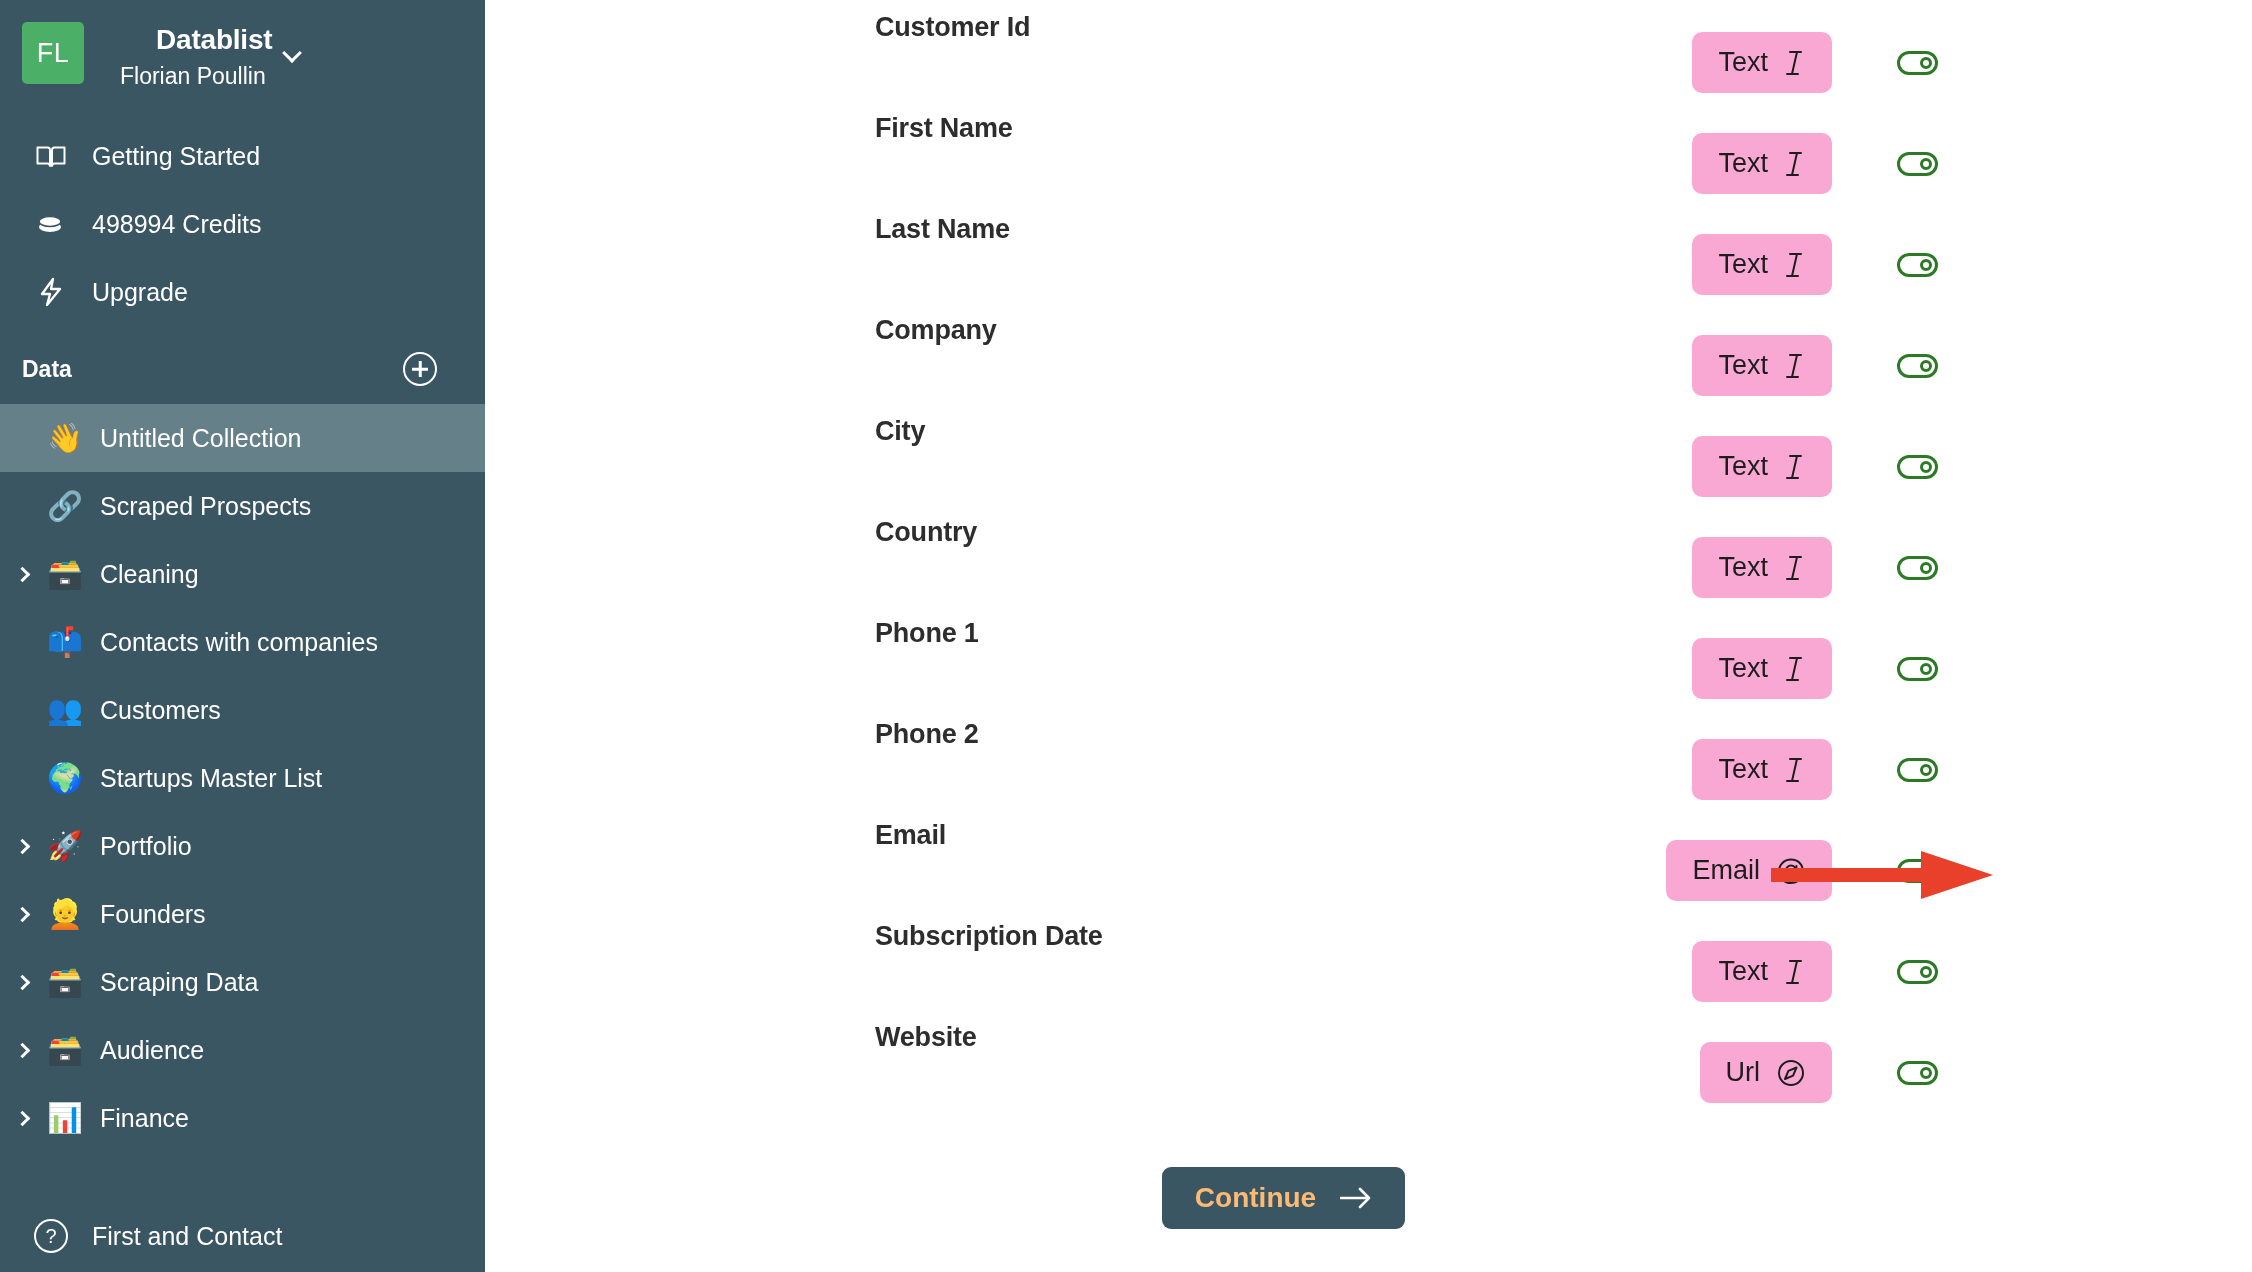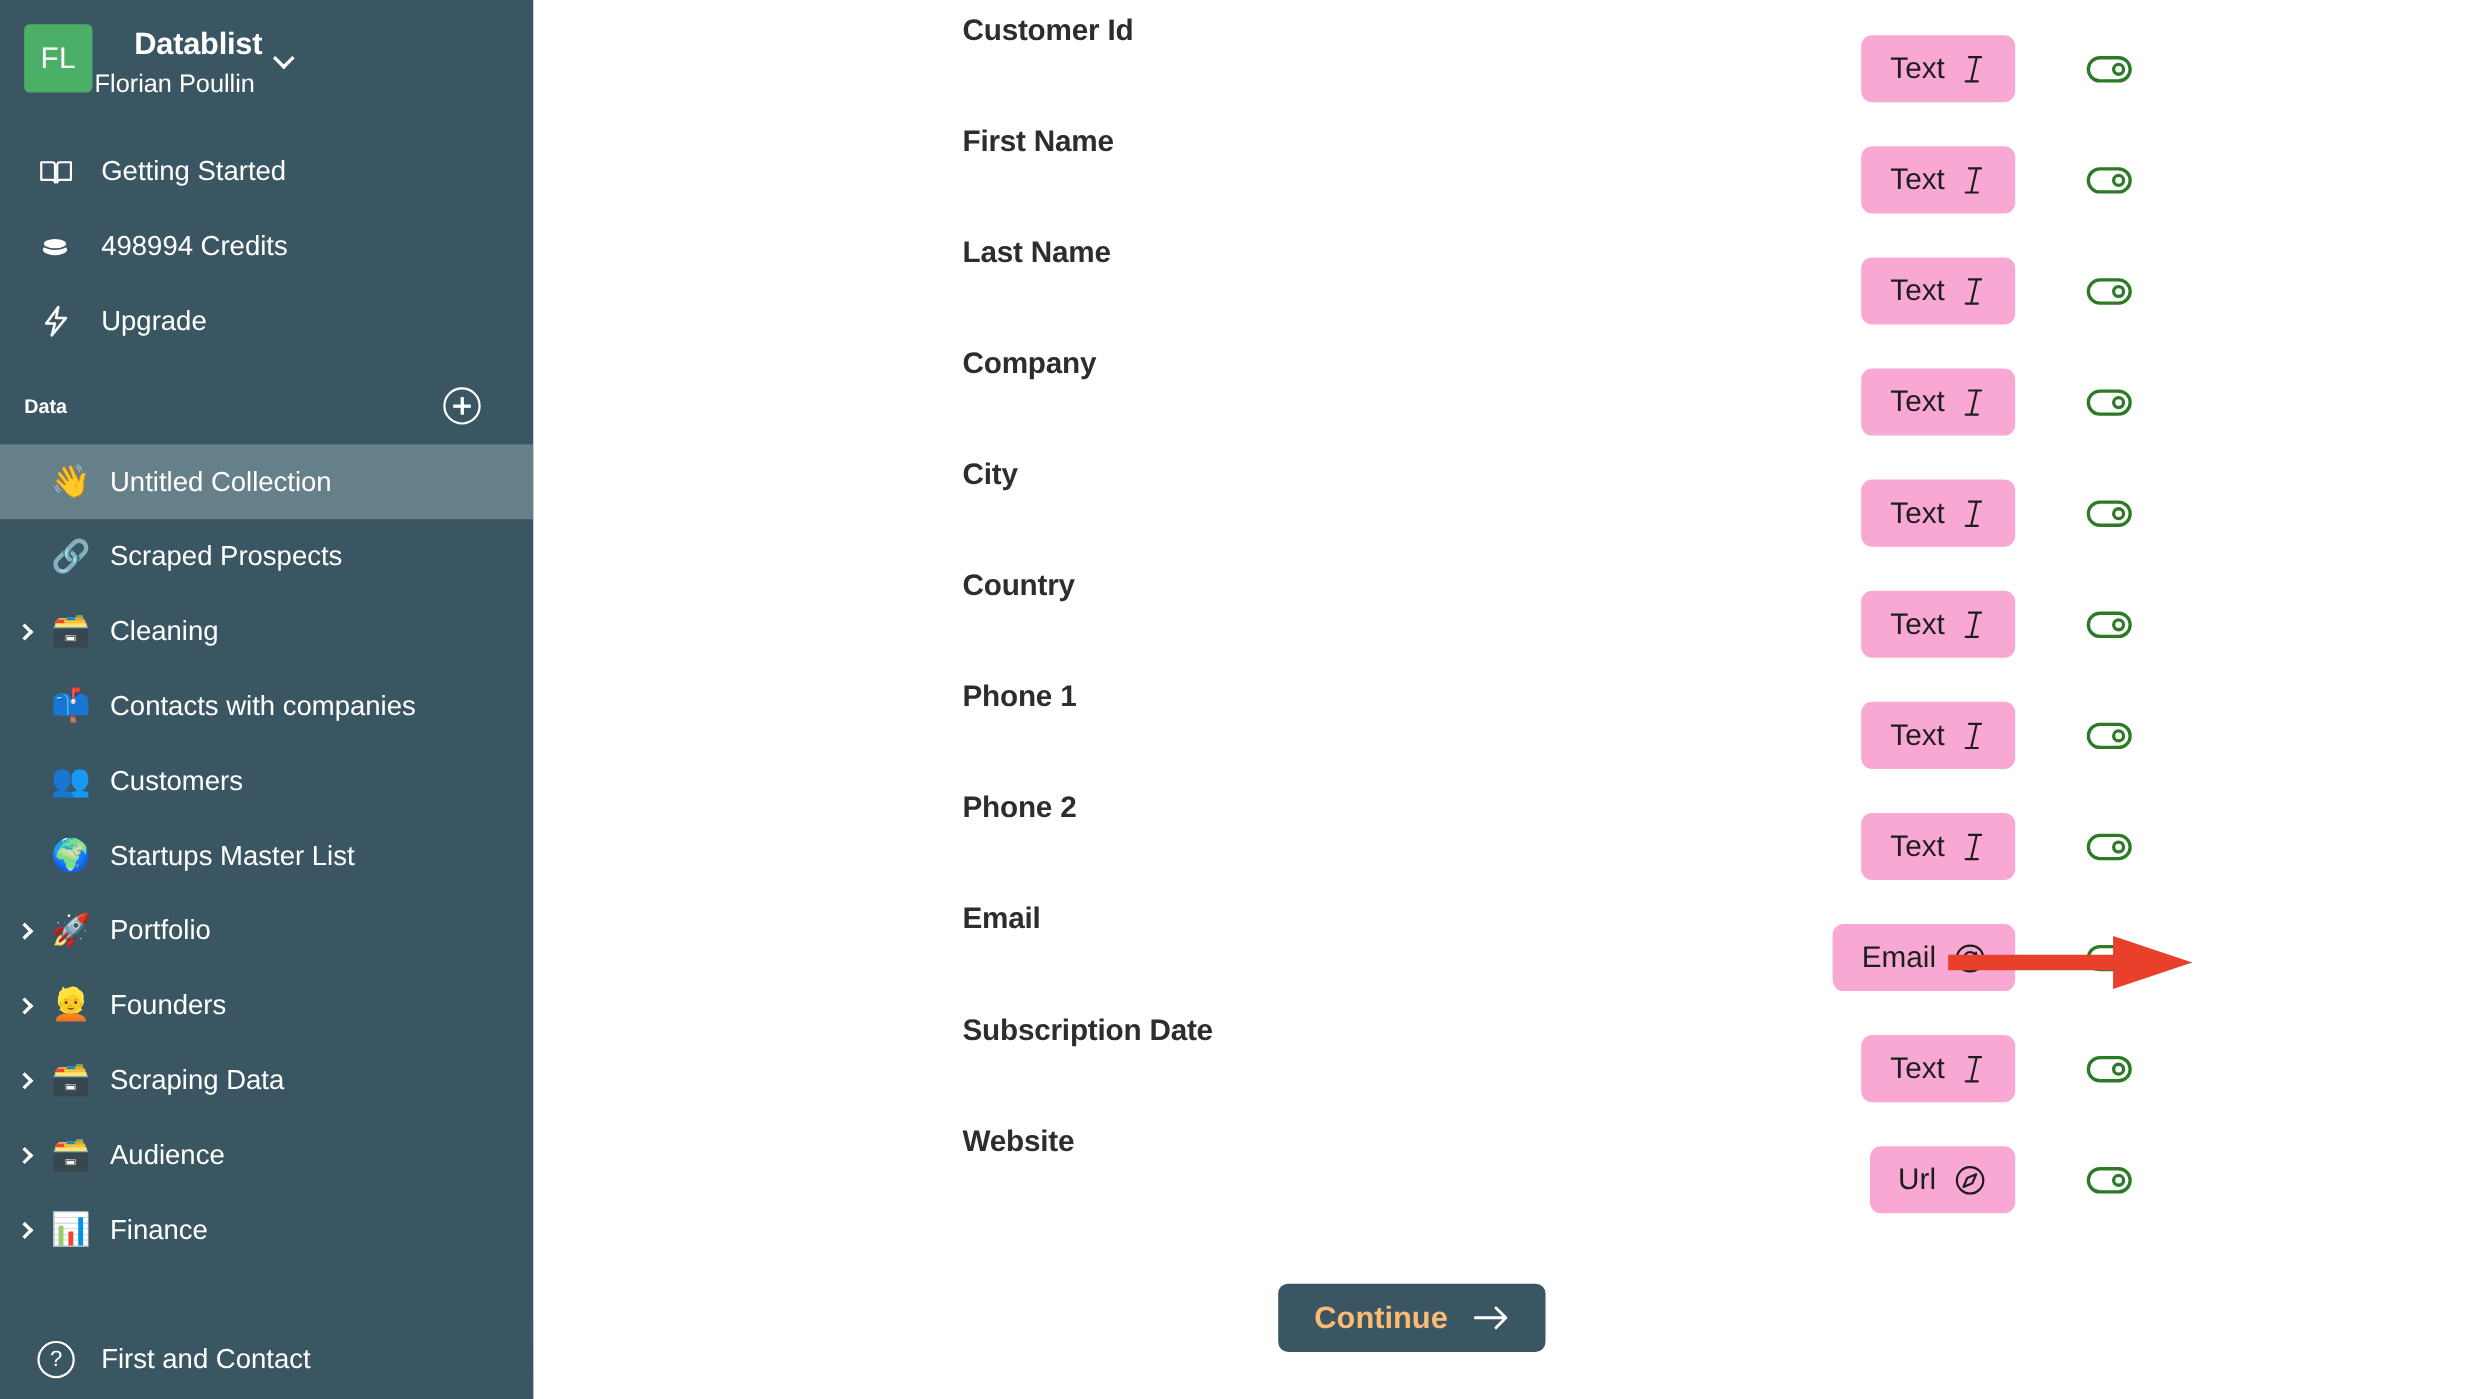--- a/index.html
+++ b/index.html
@@ -16,21 +16,21 @@
     width: 485px;
     flex: 0 0 485px;
     background: #3b5663;
     color: #ffffff;
     position: relative;
     overflow: hidden;
   }
   .sb-header {
     display: flex; align-items: flex-start;
     padding: 22px 0 0 22px;
-    gap: 2px;
+    gap: 36px;
   }
   .avatar {
     width: 62px; height: 62px;
     background: #4caf68;
     border-radius: 5px;
     display: flex; align-items: center; justify-content: center;
     color: #ffffff;
     font-size: 27px;
     letter-spacing: .5px;
     flex: 0 0 62px;
@@ -57,21 +57,21 @@
     padding-left: 34px;
     gap: 24px;
     font-size: 25px;
     cursor: pointer;
   }
   .sb-link .ico { width: 34px; display: flex; justify-content: center; align-items: center; }
 
   .sec-head {
     display: flex; align-items: center; justify-content: space-between;
     padding: 26px 48px 18px 22px;
-    font-size: 18px; font-weight: bold;
+    font-size: 23px; font-weight: bold;
   }
   .plus-circle {
     width: 34px; height: 34px; border-radius: 50%;
     border: 2.5px solid #ffffff; position: relative; cursor: pointer;
   }
   .plus-circle::before, .plus-circle::after {
     content: ""; position: absolute; background: #ffffff;
     left: 50%; top: 50%;
   }
   .plus-circle::before { width: 16px; height: 2.5px; transform: translate(-50%,-50%); }

